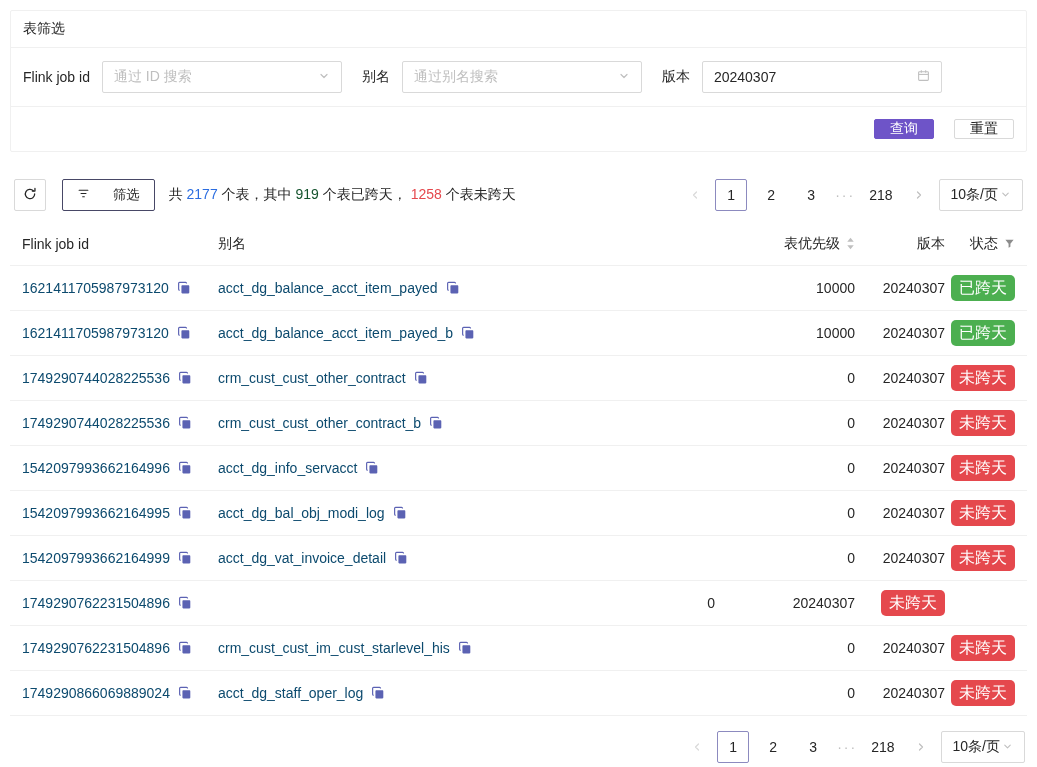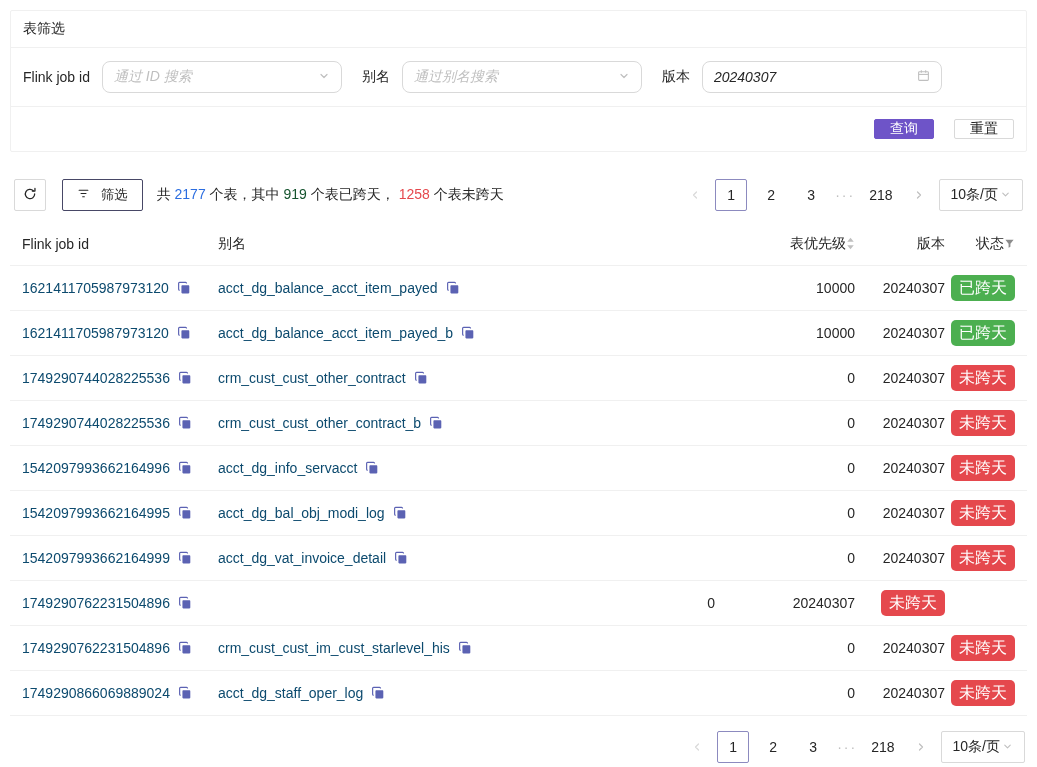--- a/index.html
+++ b/index.html
@@ -6,35 +6,35 @@
   html,body { width:1037px; height:767px; background:#fff; overflow:hidden; }
   body { font-family:"Liberation Sans","DejaVu Sans",sans-serif; font-size:14px; color:#262626; }
   .page { padding:10px; }
 
   
   .filter-card { border:1px solid #f0f0f0; border-radius:2px; }
   .card-title { padding:9px 12px; border-bottom:1px solid #f0f0f0; font-size:14px; color:#262626; }
   .filter-form { display:flex; align-items:center; padding:13px 12px; border-bottom:1px solid #f0f0f0; }
   .field-label { color:#262626; margin-right:12px; white-space:nowrap; }
   .field-gap { margin-left:20px; }
-  .select, .date-input { width:240px; height:32px; border:1px solid #d9d9d9; border-radius:8px; background:#fff;
-      display:flex; align-items:center; justify-content:space-between; padding:0 11px; cursor:pointer;font-style:italic; }
+  .select, .date-input { width:240px; height:32px; border:1px solid #d9d9d9; border-radius:2px; background:#fff;
+      display:flex; align-items:center; justify-content:space-between; padding:0 11px; cursor:pointer; }
   .placeholder { color:#bfbfbf; }
   .date-value { color:#262626; }
   .filter-actions { display:flex; justify-content:flex-end; gap:20px; padding:12px; }
   .btn { height:20px; padding:0 15px; border-radius:2px; font-size:14px; display:inline-flex; align-items:center; justify-content:center; cursor:pointer; }
   .btn-primary { background:#6e54c8; border:1px solid #6e54c8; color:#fff; }
   .btn-default { background:#fff; border:1px solid #d9d9d9; color:#262626; }
 
   
   .toolbar { display:flex; align-items:center; margin-top:27px; padding:0 4px 0 4px; }
   .icon-btn { width:32px; height:32px; border:1px solid #d9d9d9; border-radius:2px; background:#fff;
       display:flex; align-items:center; justify-content:center; cursor:pointer; }
   .filter-btn { height:32px; margin-left:16px; padding:0 14px; border:1px solid #474766; border-radius:2px;
-      background:#fff; display:inline-flex; align-items:center; gap:11px; color:#262626; cursor:pointer; }
+      background:#fff; display:inline-flex; align-items:center; gap:23px; color:#262626; cursor:pointer; }
   .summary { margin-left:14px; color:#262626; white-space:nowrap; }
   .num-total { color:#2b6de0; }
   .num-crossed { color:#14532d; }
   .num-uncrossed { color:#e5484d; }
 
   
   .pagination { display:flex; align-items:center; gap:8px; margin-left:auto; }
   .page-item { min-width:32px; height:32px; padding:0 6px; display:flex; align-items:center; justify-content:center;
       border-radius:2px; color:#262626; cursor:pointer; background:#fff; }
   .page-item.active { border:1px solid #8c8abf; }
@@ -42,21 +42,21 @@
   .page-ellipsis { color:#bfbfbf; letter-spacing:2px; cursor:pointer; }
   .page-size-select { height:32px; border:1px solid #d9d9d9; border-radius:2px; background:#fff;
       display:flex; align-items:center; gap:2px; padding:0 11px; cursor:pointer; color:#262626; }
 
   
   .table { margin-top:11px; }
   .thead, .trow { display:grid; grid-template-columns:196px 1fr 140px 90px 70px; align-items:center;
       padding:0 12px; border-bottom:1px solid #f0f0f0; }
   .thead { height:44px; font-weight:500; color:#262626; }
   .trow { height:45px; }
-  .th-right, .td-right { justify-self:stretch; text-align:right; display:flex; align-items:center; justify-content:flex-end; gap:0; }
+  .th-right, .td-right { justify-self:stretch; text-align:right; display:flex; align-items:center; justify-content:flex-end; gap:6px; }
   .td { display:flex; align-items:center; }
   .link { color:#0c4a6e; text-decoration:none; cursor:pointer; }
   .copy-btn { margin-left:8px; display:inline-flex; align-items:center; cursor:pointer; }
   .badge { display:inline-block; padding:3px 8px; border-radius:5px; font-size:16px; line-height:1.25; color:#fff; white-space:nowrap; }
   .badge.success { background:#4caf50; }
   .badge.danger { background:#e5484d; }
   .sort-icon, .col-filter-icon { display:inline-flex; align-items:center; cursor:pointer; }
 
   .bottom-pagination { display:flex; margin-top:15px; padding-right:2px; }
 </style>

